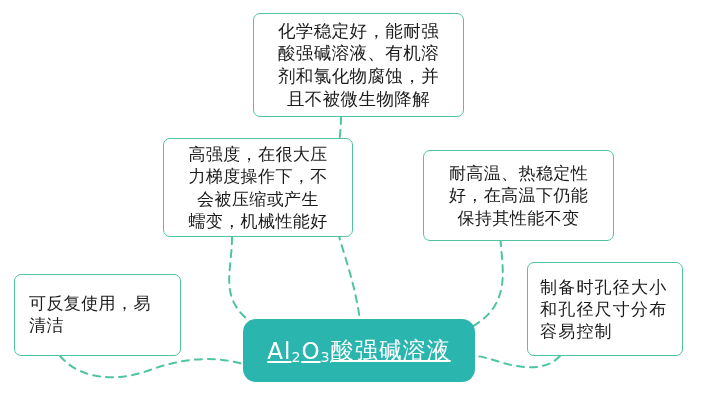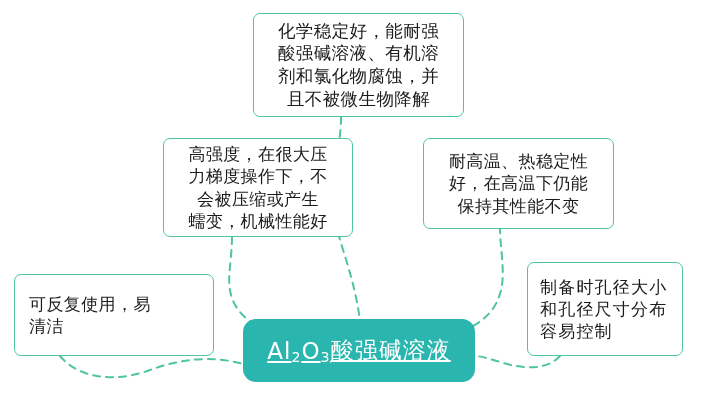--- a/index.html
+++ b/index.html
@@ -57,36 +57,37 @@
     top: 138px;
     width: 190px;
     height: 99px;
     font-size: 17px;
     text-align: center;
     margin-left: 44px;
   }
   
   #node-thermal {
     left: 423px;
-    top: 138px;
+    top: 150px;
     width: 191px;
     height: 91px;
     font-size: 17px;
     text-align: center;
   }
   
   #node-reusable {
     left: 14px;
     top: 274px;
-    width: 200px;
+    width: 167px;
     height: 82px;
     font-size: 17px;
     text-align: left;
     justify-content: flex-start;
     padding-left: 14px;
+    font-family: Liberation Serif, serif;
   }
   
   #node-pore {
     left: 527px;
     top: 262px;
     width: 156px;
     height: 94px;
     font-size: 17px;
     text-align: left;
     justify-content: flex-start;

